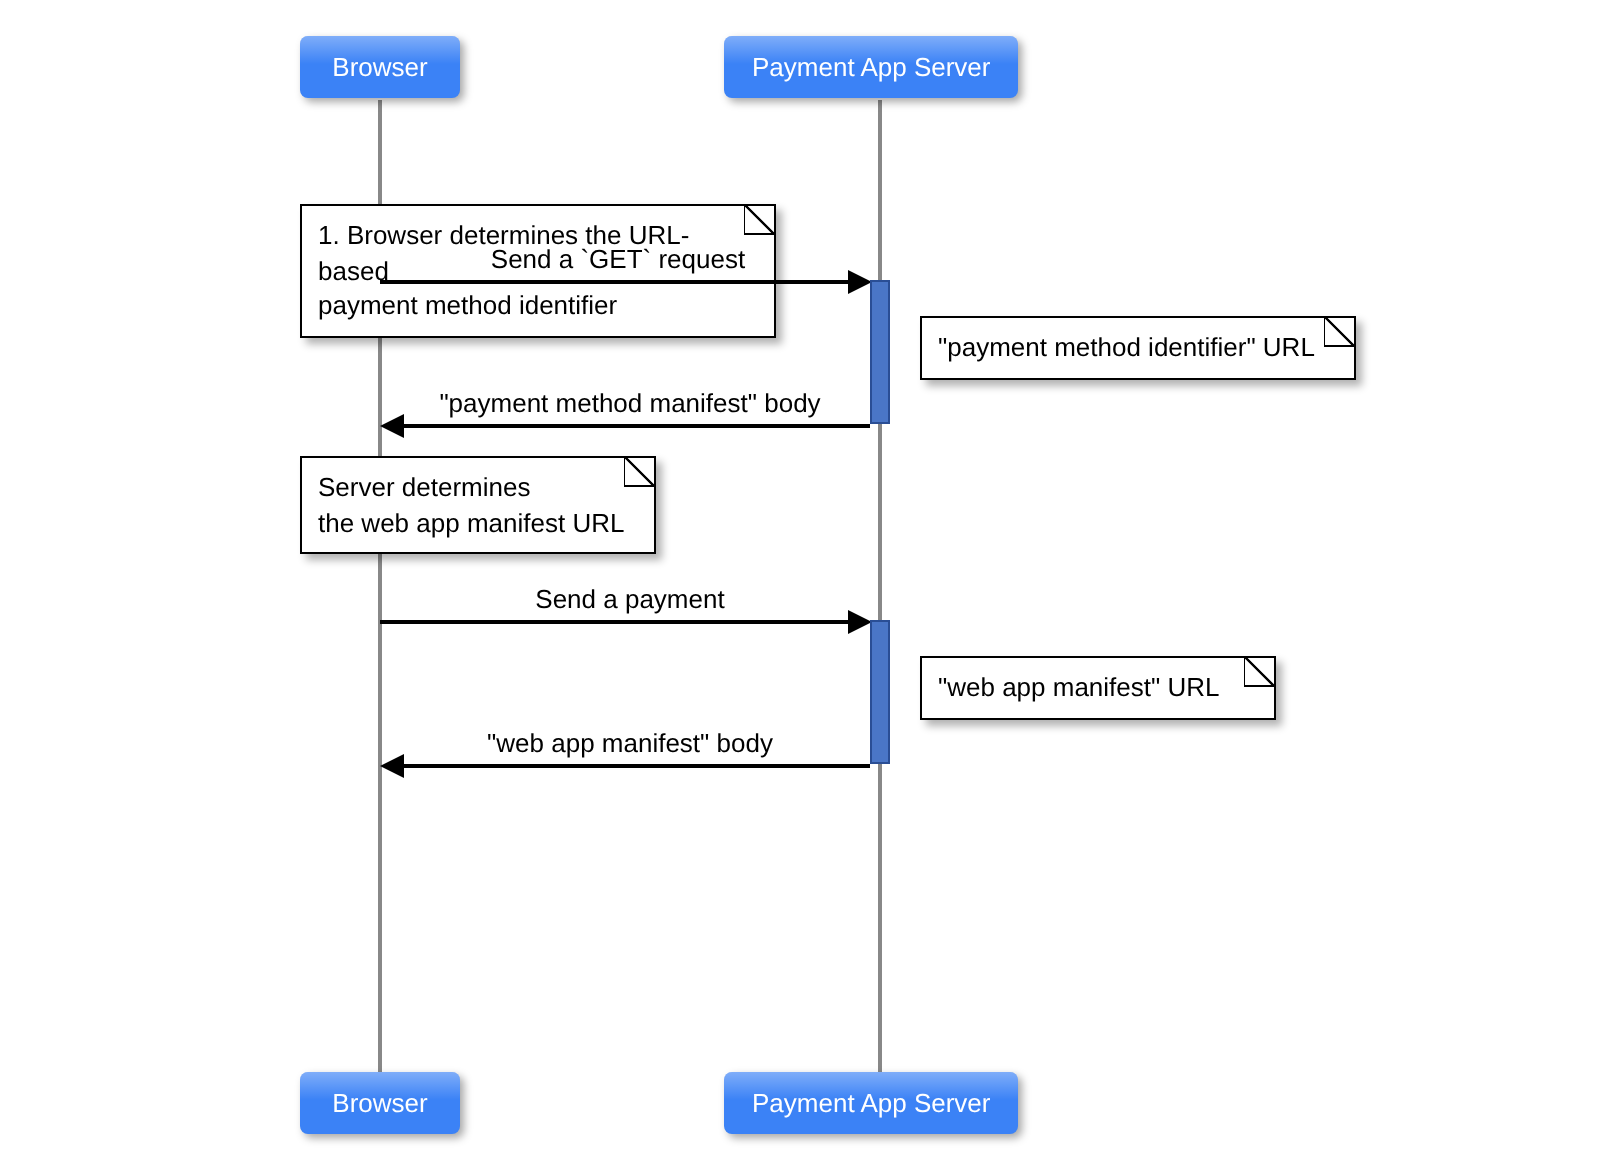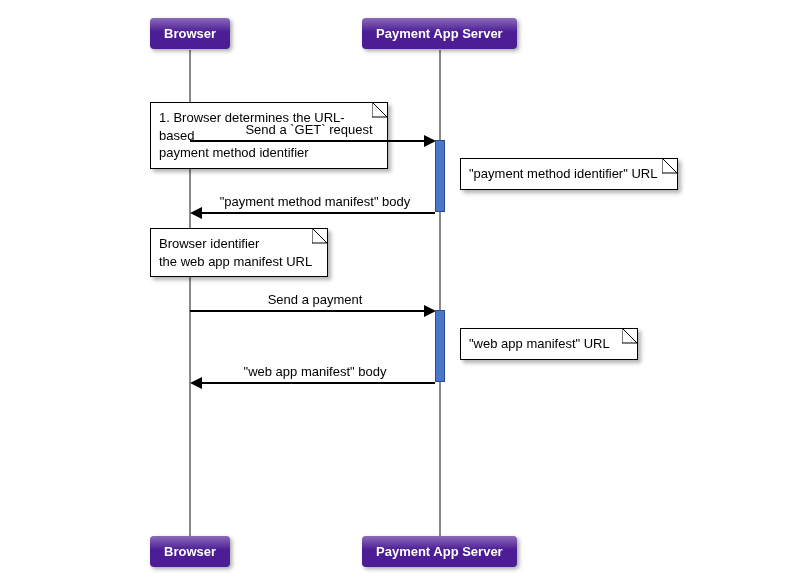--- a/index.html
+++ b/index.html
@@ -24,23 +24,23 @@
     width: 2px;
     background: repeating-linear-gradient(
       to bottom,
       #888 0, #888 1px,
       transparent 1px, transparent 1px
     );
     background-color: #999;
   }
   .participant {
     position: absolute;
-    background: #4c1d95;
+    background: #3b82f6;
     color: #fff;
-    font-weight: bold;
+    font-weight: normal;
     text-align: center;
     padding: 8px 14px;
     border-radius: 4px;
     box-shadow: 2px 2px 4px rgba(0,0,0,0.35);
     white-space: nowrap;
   }
   .participant .shine {
     position: absolute;
     top: 0; left: 0; right: 0;
     height: 45%;
@@ -148,21 +148,21 @@
   </div>
 </div>
 
 <div class="msg-label" style="left:190px; top:194px; width:250px;">
   <span>"payment method manifest" body</span>
 </div>
 <div class="arrow-line" style="left:202px; top:212px; width:233px;"></div>
 <div class="arrow-head-left" style="left:190px; top:207px;"></div>
 
 <div class="note" style="left:150px; top:228px; width:160px;">
-  <span style="white-space:pre-line;">Browser identifier
+  <span style="white-space:pre-line;">Server determines
 the web app manifest URL</span>
   <div class="dogear">
     <svg width="16" height="16">
           <polygon points="0,0 15,15 0,15" fill="#fff" stroke="#000" stroke-width="1"></polygon>
           <line x1="0" y1="0" x2="15" y2="15" stroke="#000" stroke-width="1"></line>
         </svg>
   </div>
 </div>
 
 <div class="msg-label" style="left:190px; top:292px; width:250px;">

